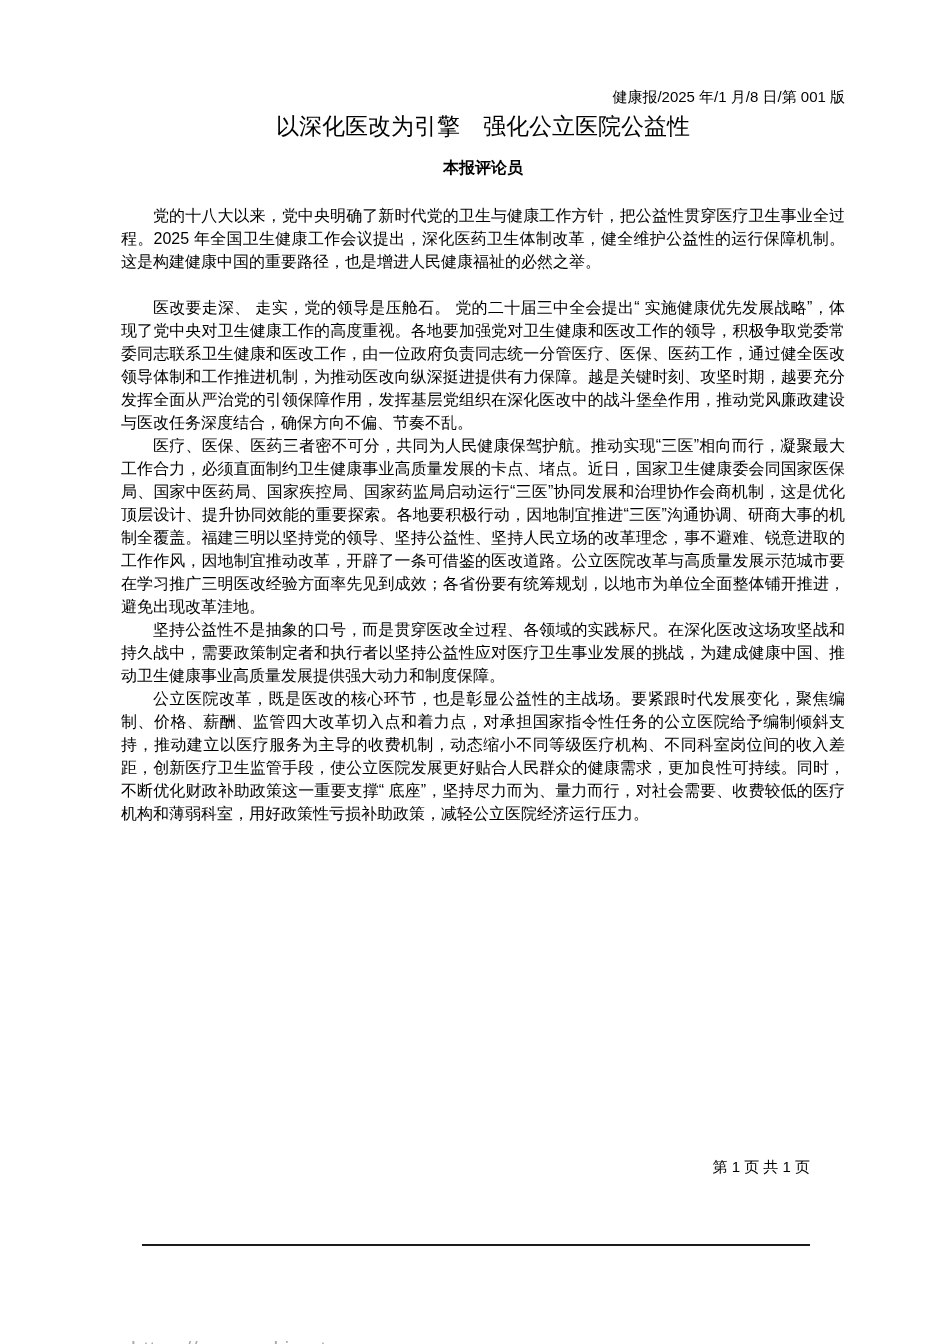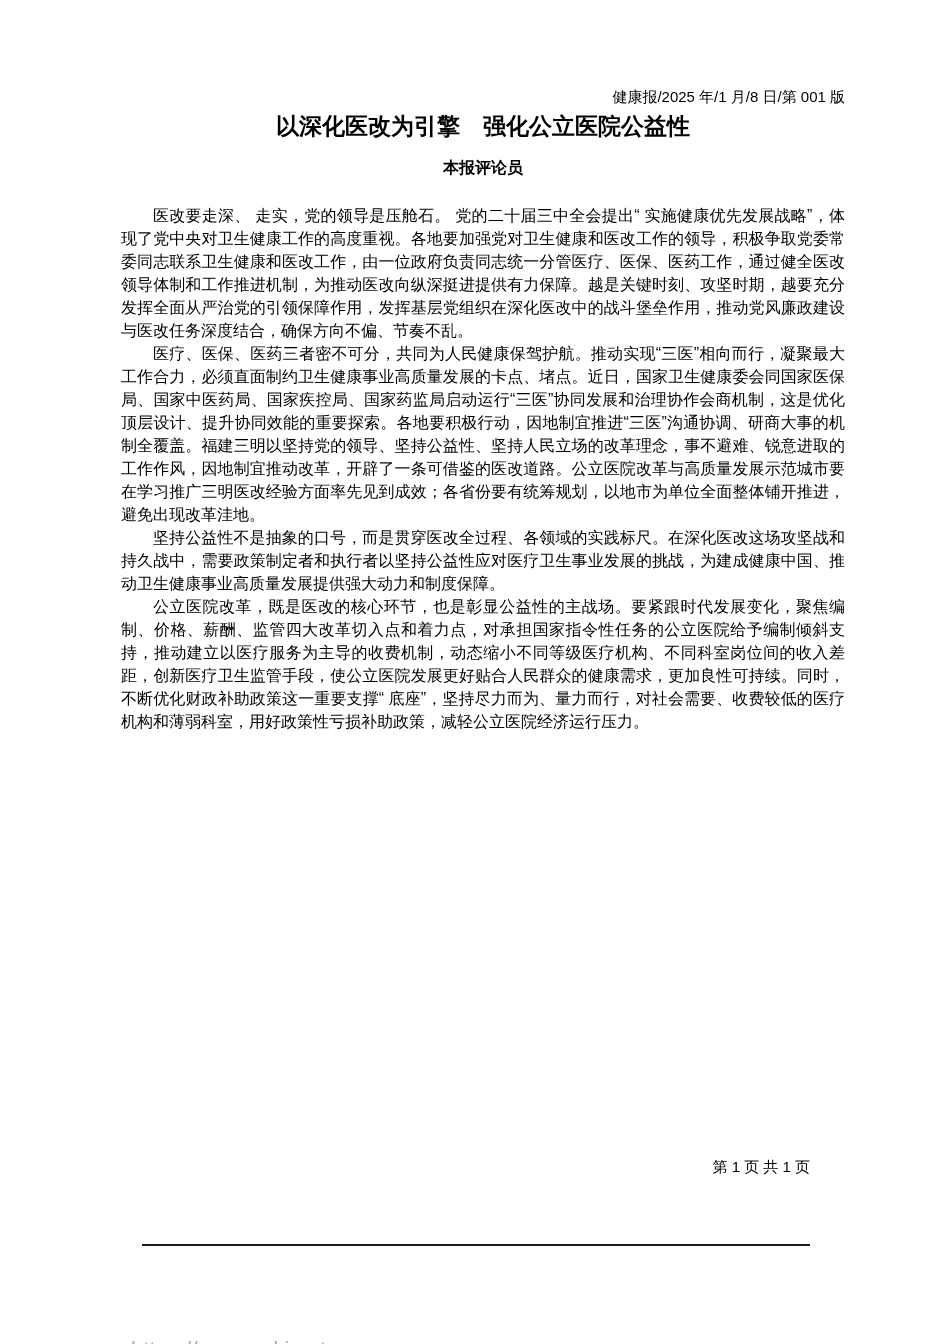--- a/index.html
+++ b/index.html
@@ -24,21 +24,21 @@
   .source-line {
     font-size: 15px;
     line-height: 18px;
     color: #000000;
     text-align: right;
   }
   .title {
     margin: 7px 0 0 0;
     font-size: 23px;
     line-height: 27px;
-    font-weight: bold;
+    font-weight: normal;
     text-align: center;
     color: #000000;
   }
   .byline {
     margin: 18px 0 0 0;
     font-size: 16px;
     line-height: 20px;
     font-weight: bold;
     text-align: center;
     color: #000000;
@@ -99,20 +99,21 @@
 <body>
 
 <div class="content">
   <div class="source-line">健康报/2025 年/1 月/8 日/第 001 版</div>
 
   <h1 class="title">以深化医改为引擎　强化公立医院公益性</h1>
 
   <div class="byline">本报评论员</div>
 
   <div class="article">
+    <p class="after-gap">党的十八大以来，党中央明确了新时代党的卫生与健康工作方针，把公益性贯穿医疗卫生事业全过程。2025 年全国卫生健康工作会议提出，深化医药卫生体制改革，健全维护公益性的运行保障机制。这是构建健康中国的重要路径，也是增进人民健康福祉的必然之举。</p>
     <p>医改要走深、 走实，党的领导是压舱石。 党的二十届三中全会提出“ 实施健康优先发展战略”，体现了党中央对卫生健康工作的高度重视。各地要加强党对卫生健康和医改工作的领导，积极争取党委常委同志联系卫生健康和医改工作，由一位政府负责同志统一分管医疗、医保、医药工作，通过健全医改领导体制和工作推进机制，为推动医改向纵深挺进提供有力保障。越是关键时刻、攻坚时期，越要充分发挥全面从严治党的引领保障作用，发挥基层党组织在深化医改中的战斗堡垒作用，推动党风廉政建设与医改任务深度结合，确保方向不偏、节奏不乱。</p>
     <p>医疗、医保、医药三者密不可分，共同为人民健康保驾护航。推动实现“三医”相向而行，凝聚最大工作合力，必须直面制约卫生健康事业高质量发展的卡点、堵点。近日，国家卫生健康委会同国家医保局、国家中医药局、国家疾控局、国家药监局启动运行“三医”协同发展和治理协作会商机制，这是优化顶层设计、提升协同效能的重要探索。各地要积极行动，因地制宜推进“三医”沟通协调、研商大事的机制全覆盖。福建三明以坚持党的领导、坚持公益性、坚持人民立场的改革理念，事不避难、锐意进取的工作作风，因地制宜推动改革，开辟了一条可借鉴的医改道路。公立医院改革与高质量发展示范城市要在学习推广三明医改经验方面率先见到成效；各省份要有统筹规划，以地市为单位全面整体铺开推进，避免出现改革洼地。</p>
     <p>坚持公益性不是抽象的口号，而是贯穿医改全过程、各领域的实践标尺。在深化医改这场攻坚战和持久战中，需要政策制定者和执行者以坚持公益性应对医疗卫生事业发展的挑战，为建成健康中国、推动卫生健康事业高质量发展提供强大动力和制度保障。</p>
     <p>公立医院改革，既是医改的核心环节，也是彰显公益性的主战场。要紧跟时代发展变化，聚焦编制、价格、薪酬、监管四大改革切入点和着力点，对承担国家指令性任务的公立医院给予编制倾斜支持，推动建立以医疗服务为主导的收费机制，动态缩小不同等级医疗机构、不同科室岗位间的收入差距，创新医疗卫生监管手段，使公立医院发展更好贴合人民群众的健康需求，更加良性可持续。同时，不断优化财政补助政策这一重要支撑“ 底座”，坚持尽力而为、量力而行，对社会需要、收费较低的医疗机构和薄弱科室，用好政策性亏损补助政策，减轻公立医院经济运行压力。</p>
   </div>
 </div>
 
 <div class="page-num">第 1 页 共 1 页</div>
 
 <div class="footer-rule"></div>

